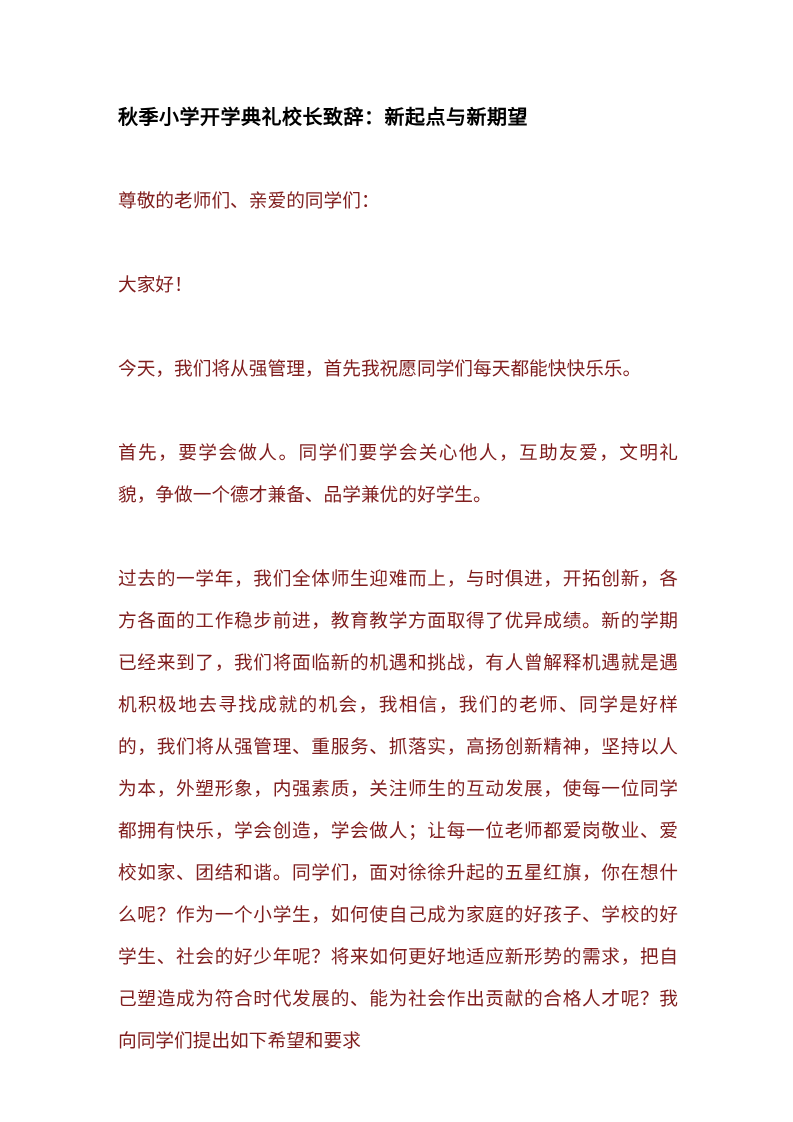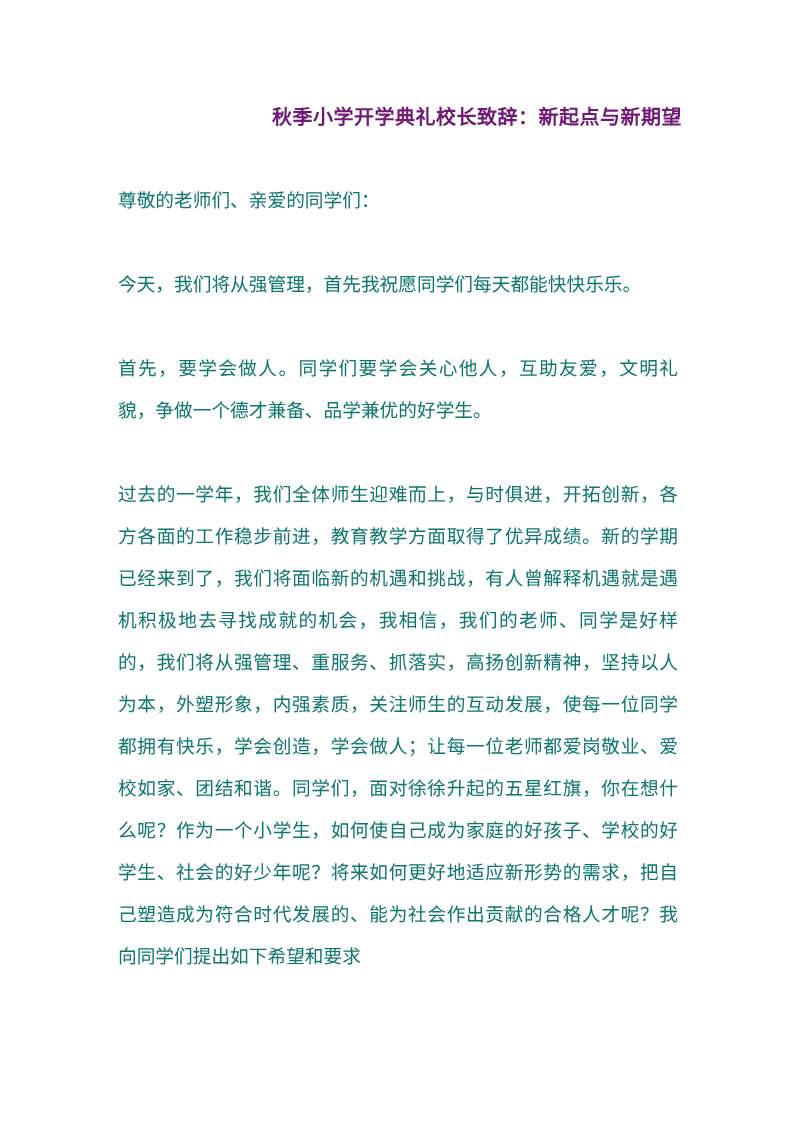--- a/index.html
+++ b/index.html
@@ -19,44 +19,45 @@
     width: 793px;
     height: 1122px;
     background: #ffffff;
     padding: 96px 111px 0 118px;
   }
   .doc-title {
     margin: 0 0 42px 0;
     font-size: 20px;
     line-height: 42px;
     font-weight: bold;
-    text-align: right;
-    color: #701a75;
+    text-align: left;
+    color: #000000;
     letter-spacing: 0.5px;
     white-space: nowrap;
   }
   .doc-paragraph {
     margin: 0 4px 42px 0;
     font-size: 18.7px;
     line-height: 42px;
-    color: #0f766e;
+    color: #7f1d1d;
     text-align: justify;
     text-justify: inter-ideograph;
   }
   .doc-paragraph:last-child {
     margin-bottom: 0;
   }
 </style>
 </head>
 <body>
 
 <div class="page">
   <h1 class="doc-title">秋季小学开学典礼校长致辞：新起点与新期望</h1>
 
   <p class="doc-paragraph">尊敬的老师们、亲爱的同学们：</p>
 
+  <p class="doc-paragraph">大家好！</p>
 
   <p class="doc-paragraph">今天，我们将从强管理，首先我祝愿同学们每天都能快快乐乐。</p>
 
   <p class="doc-paragraph">首先，要学会做人。同学们要学会关心他人，互助友爱，文明礼貌，争做一个德才兼备、品学兼优的好学生。</p>
 
   <p class="doc-paragraph">过去的一学年，我们全体师生迎难而上，与时俱进，开拓创新，各方各面的工作稳步前进，教育教学方面取得了优异成绩。新的学期已经来到了，我们将面临新的机遇和挑战，有人曾解释机遇就是遇机积极地去寻找成就的机会，我相信，我们的老师、同学是好样的，我们将从强管理、重服务、抓落实，高扬创新精神，坚持以人为本，外塑形象，内强素质，关注师生的互动发展，使每一位同学都拥有快乐，学会创造，学会做人；让每一位老师都爱岗敬业、爱校如家、团结和谐。同学们，面对徐徐升起的五星红旗，你在想什么呢？作为一个小学生，如何使自己成为家庭的好孩子、学校的好学生、社会的好少年呢？将来如何更好地适应新形势的需求，把自己塑造成为符合时代发展的、能为社会作出贡献的合格人才呢？我向同学们提出如下希望和要求</p>
 </div>
 
 </body></html>

